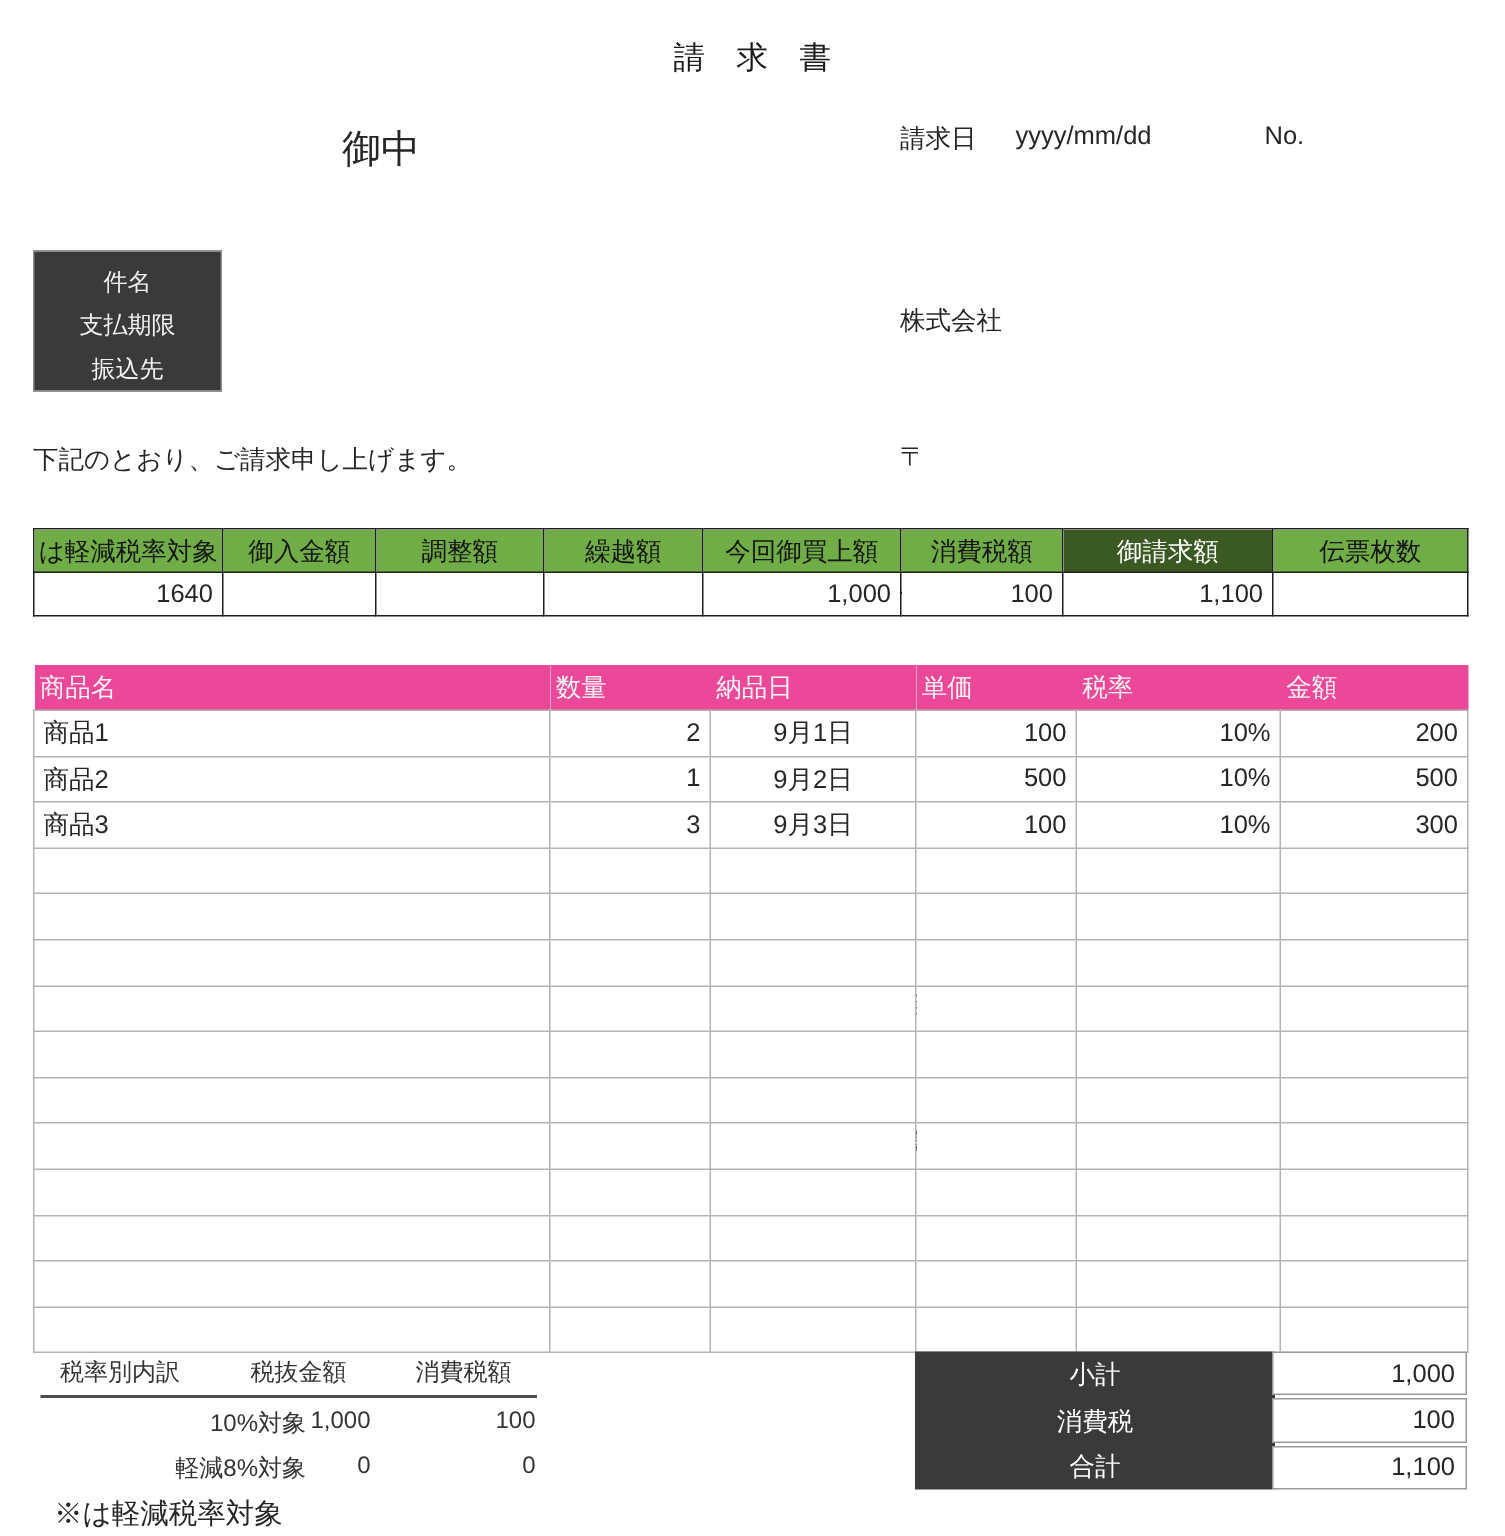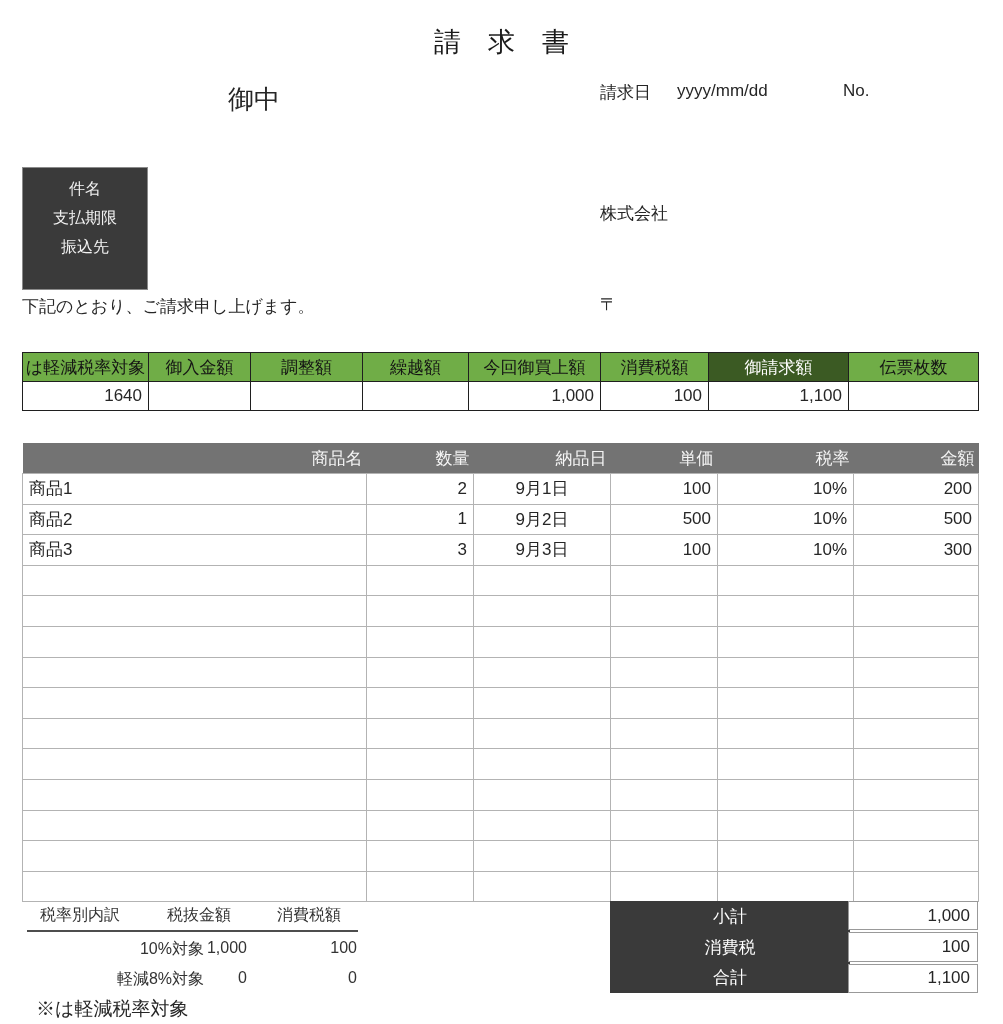--- a/index.html
+++ b/index.html
@@ -1,49 +1,49 @@
 <!DOCTYPE html>
 <html><head>
 <meta charset="utf-8">
 <style>
   html,body{margin:0;padding:0;background:#fff;}
   .canvas{position:relative;width:1003px;height:1024px;background:#ffffff;
           font-family:"Liberation Sans",sans-serif;color:#262626;overflow:hidden;}
   .abs{position:absolute;}
 
   
-  .title{top:24px;left:0;width:1003px;text-align:center;font-size:27px;color:#1a1a1a;white-space:pre;}
+  .title{top:24px;left:0;width:1003px;text-align:center;font-size:21px;color:#1a1a1a;white-space:pre;}
   .honorific{left:228px;top:82px;font-size:26px;}
   .meta{top:81px;font-size:17px;}
   .meta-date-label{left:600px;}
   .meta-date-value{left:677px;}
   .meta-no{left:843px;}
 
   
   .issuer{left:600px;top:138px;font-size:17px;line-height:30.4px;white-space:pre;}
 
   
-  .subject-box{left:22px;top:167px;width:126px;height:123px;background:#3a3a3a;
+  .subject-box{left:22px;top:167px;width:126px;height:94px;background:#3a3a3a;
                border:1px solid #8a8a8a;box-sizing:border-box;color:#f2f2f2;
                font-size:16px;text-align:center;padding-top:6px;}
   .subject-box div{line-height:29px;}
 
   .greeting{left:22px;top:295px;font-size:17px;}
 
   
   .summary{left:22px;top:352px;border-collapse:collapse;table-layout:fixed;width:956px;font-size:17px;}
   .summary td{border:1px solid #1f1f1f;height:28px;padding:0 6px;overflow:hidden;white-space:nowrap;}
   .summary .h{background:#70AD47;text-align:center;color:#141414;padding:0 2px;}
   .summary .hd{background:#3B5A23;color:#ffffff;font-family:Liberation Mono, monospace;}
   .summary .v{text-align:right;background:#ffffff;}
 
   
   .items{left:22px;top:443px;border-collapse:collapse;table-layout:fixed;width:956px;font-size:17px;}
-  .items th{background:#737373;color:#f5f5f5;font-weight:normal;height:30px;padding:0 4px;
-            text-align:right;border:none;overflow:hidden;white-space:nowrap;}
+  .items th{background:#ec4899;color:#f5f5f5;font-weight:normal;height:30px;padding:0 4px;
+            text-align:left;border:none;overflow:hidden;white-space:nowrap;}
   .items td{border:1px solid #b3b3b3;height:29.6px;padding:0 6px;background:#fff;
             overflow:hidden;white-space:nowrap;}
   .al{text-align:left;} .ar{text-align:right;} .ac{text-align:center;}
 
   
   .tb{font-size:16px;color:#333;white-space:nowrap;}
   .tb-h{top:905px;}
   .tb-h1{left:40px;} .tb-h2{left:167px;} .tb-h3{left:277px;}
   .tb-underline{left:27px;top:930px;width:331px;height:2px;background:#4d4d4d;}
   .tb-r1{top:939px;} .tb-r2{top:969px;}

